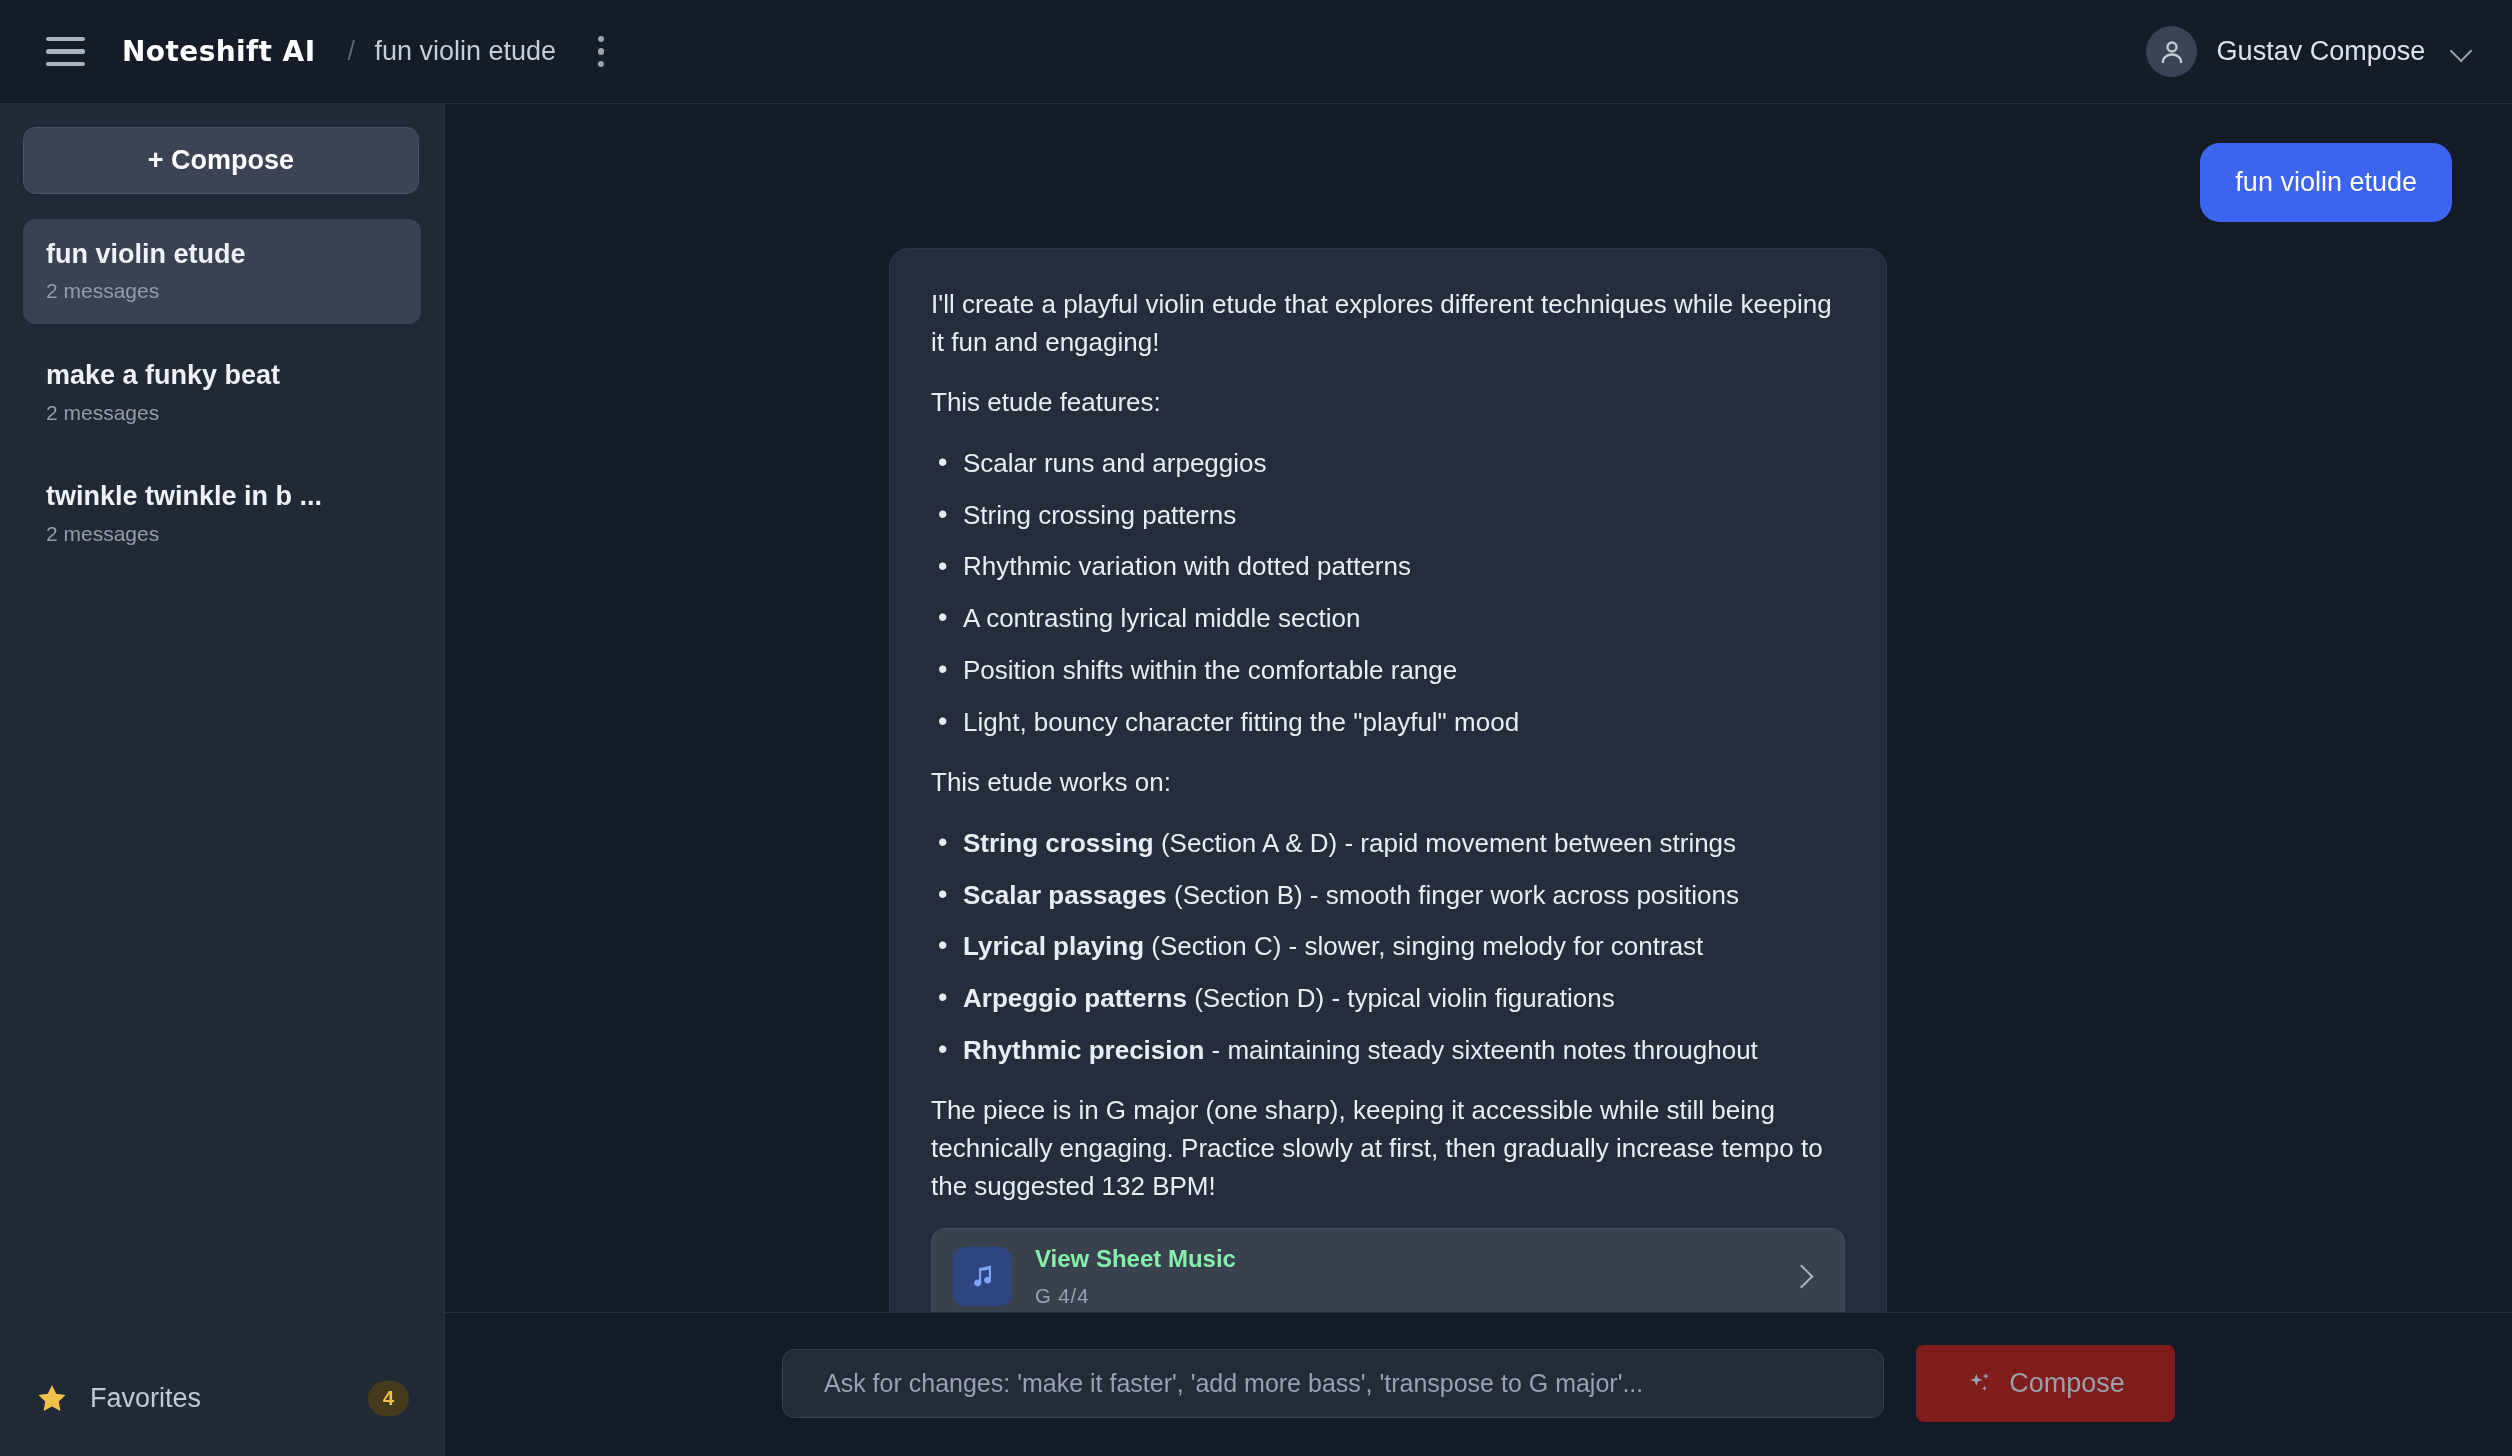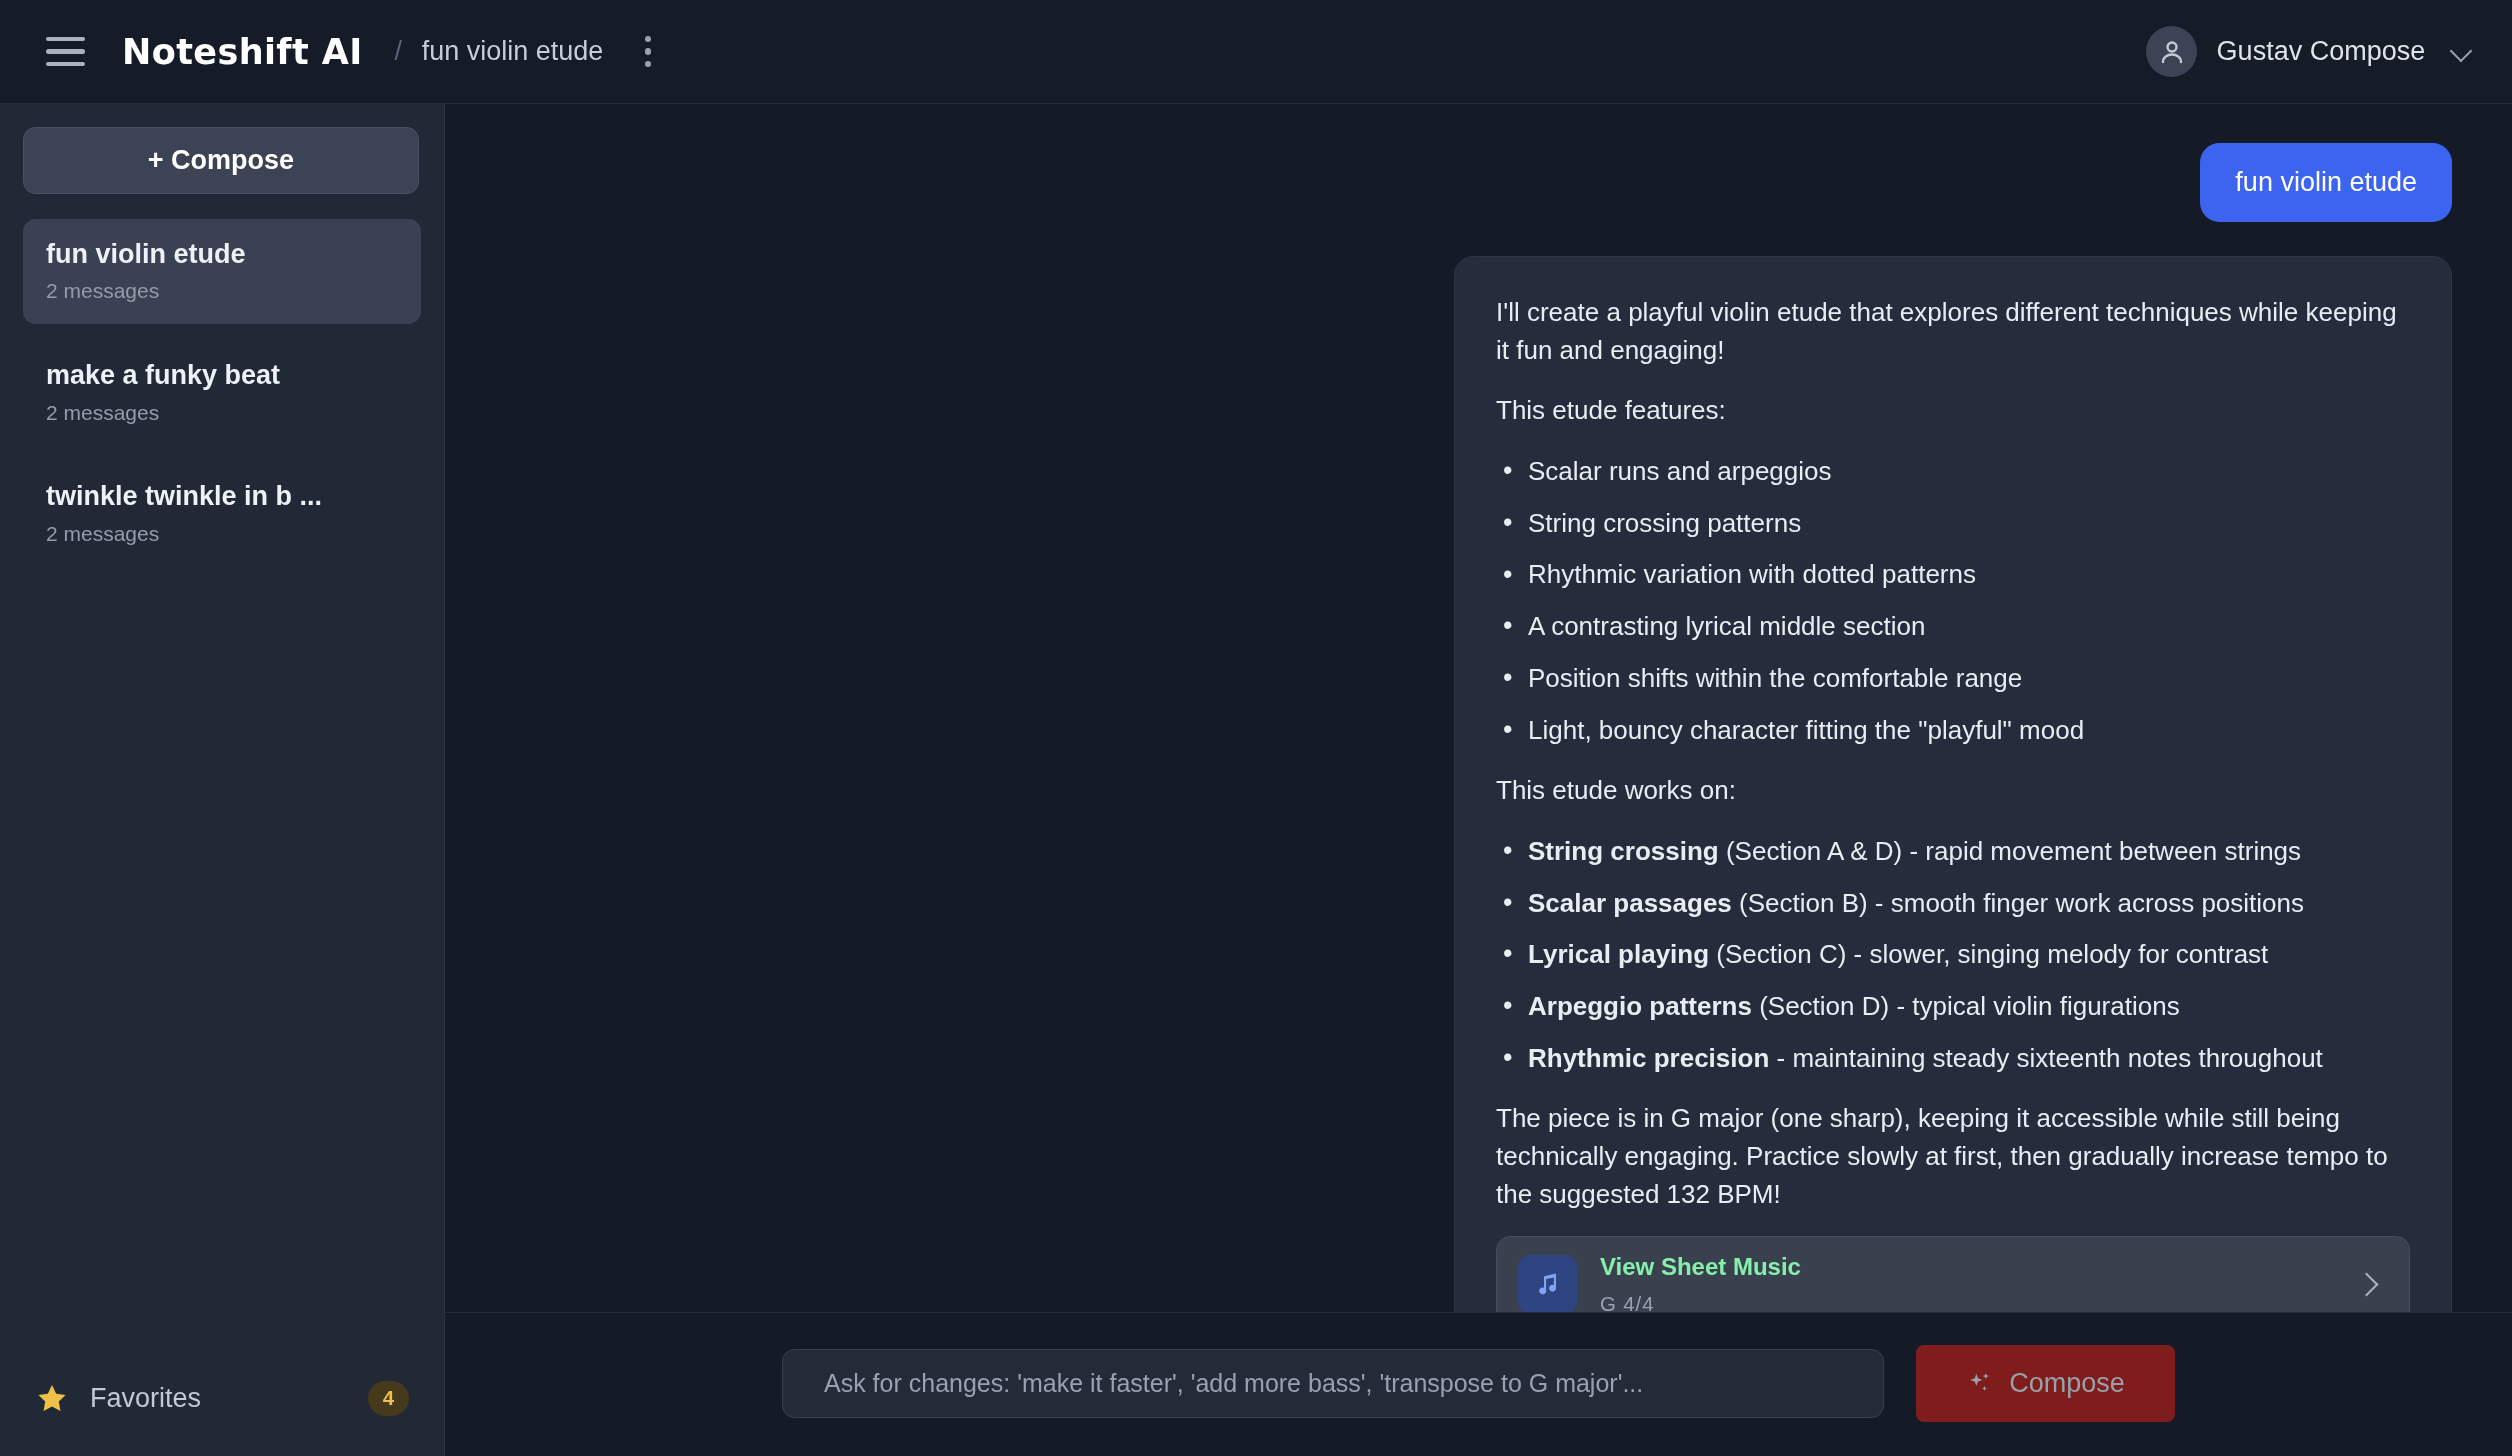--- a/index.html
+++ b/index.html
@@ -34,21 +34,21 @@
     width: 39px; height: 30px;
     display: flex; flex-direction: column; justify-content: space-between;
     cursor: pointer;
     margin-right: 37px;
   }
   .hamburger span {
     display: block; height: 4.4px; width: 100%;
     background: #aab2c0; border-radius: 2.7px;
   }
   .brand {
-    font-size: 35px;
+    font-size: 28px;
     font-weight: 700;
     color: #ffffff;
     letter-spacing: 0.4px;
     font-family: "DejaVu Sans", sans-serif;
     white-space: nowrap;
   }
   .crumb-sep {
     color: #5b6578;
     font-size: 27px;
     margin: 0 19.5px 0 32px;
@@ -145,21 +145,21 @@
 
   
   .main { flex: 1 1 auto; display: flex; flex-direction: column; min-width: 0; background: #141a26; }
   .chat-scroll {
     flex: 1 1 auto; overflow: hidden;
     padding: 39px 0 23px 0;
     display: flex; flex-direction: column; align-items: stretch;
   }
   .msg-wrap { width: 100%; display: flex; padding: 0 60px; }
   .msg-wrap.user { justify-content: flex-end; }
-  .msg-wrap.bot { justify-content: flex-end; margin-top: 34px; padding-left: 444px; }
+  .msg-wrap.bot { justify-content: flex-start; margin-top: 26px; padding-left: 444px; }
 
   .bubble-user {
     background: #3d64ee;
     color: #ffffff;
     border-radius: 19.5px;
     padding: 24px 35px;
     font-size: 27px;
     max-width: 798px;
   }
   .bubble-bot {

